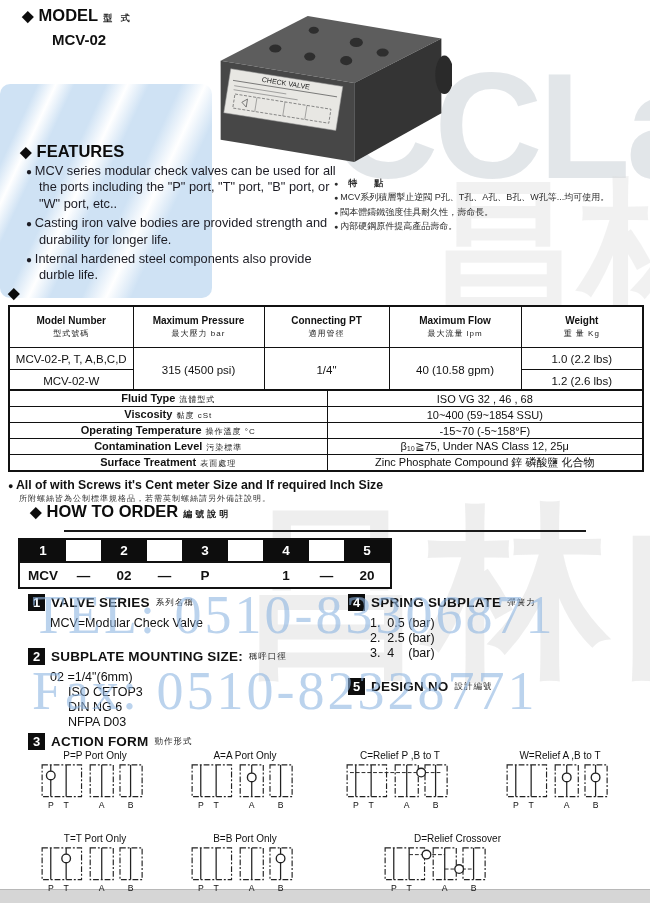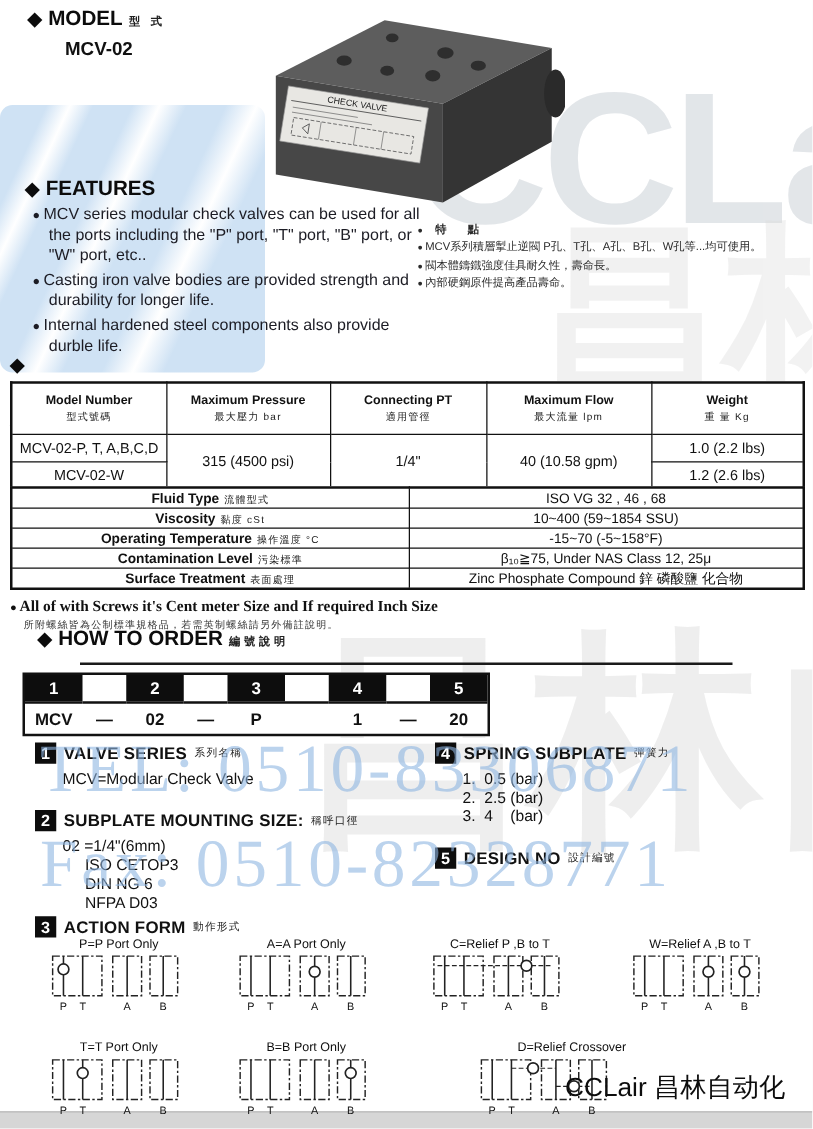--- a/index.html
+++ b/index.html
@@ -43,21 +43,21 @@
   .spec1 th{height:40px;vertical-align:middle;}
   .th-en{font-size:10px;font-weight:bold;text-align:center;}
   .th-zh{font-size:8px;font-weight:normal;text-align:center;color:#222;margin-top:2px;letter-spacing:1px;}
   .spec1 td{font-size:11.5px;text-align:center;height:21px;}
   .spec2{left:8px;top:389px;width:634px;}
   .spec2 td{font-size:11px;text-align:center;height:15px;}
   .prop-label b{font-size:11px;}
   .prop-label .zh{font-size:8px;color:#222;margin-left:4px;letter-spacing:1px;}
 
   
-  .screw-note{position:absolute;left:8px;top:478px;z-index:2;font-family:Liberation Serif, serif;}
+  .screw-note{position:absolute;left:8px;top:478px;z-index:2;}
   .note-en{font-size:12.3px;font-weight:bold;text-indent:-11px;padding-left:11px;}
   .note-en::before{content:"● ";font-size:9px;}
   .note-zh{font-size:8px;color:#333;margin-left:11px;letter-spacing:1px;margin-top:1px;}
 
   .order-rule{position:absolute;left:64px;top:530px;width:522px;height:2px;background:#1a1a1a;z-index:2;}
 
   
   .order-strip{position:absolute;left:18px;top:538px;display:grid;grid-template-columns:46px 35px 46px 35px 46px 35px 46px 35px 46px;border:2px solid #111;background:#fff;z-index:2;}
   .oc{height:21px;display:flex;align-items:center;justify-content:center;}
   .oc.b{background:#0d0d0d;color:#fff;font-weight:bold;font-size:13.5px;}
@@ -457,15 +457,14 @@
       <text class="pl" x="14" y="48">P</text>
       <text class="pl" x="30" y="48">T</text>
       <text class="pl" x="67" y="48">A</text>
       <text class="pl" x="97" y="48">B</text>
     </svg>
   </div>
 
   <div class="wm-tel tel">TEL: 0510-83306871</div>
   <div class="wm-tel fax">Fax: 0510-82328771</div>
 
-  <div class="footer-brand">CCLair 昌林自动化</div>
   <div class="bottom-strip"></div>
 </div>
 
 </body></html>

